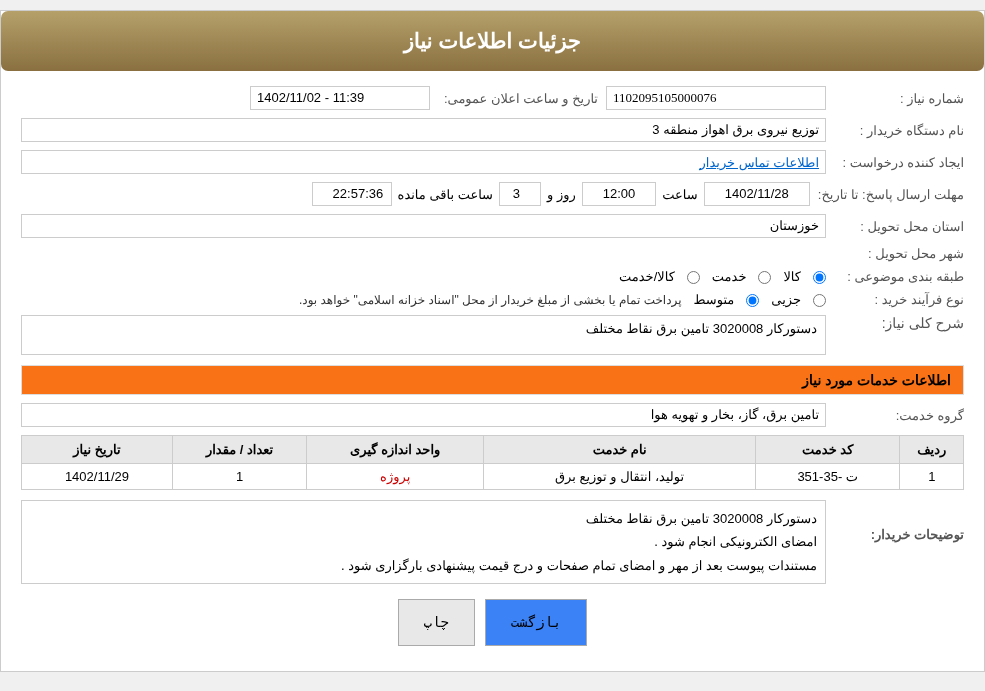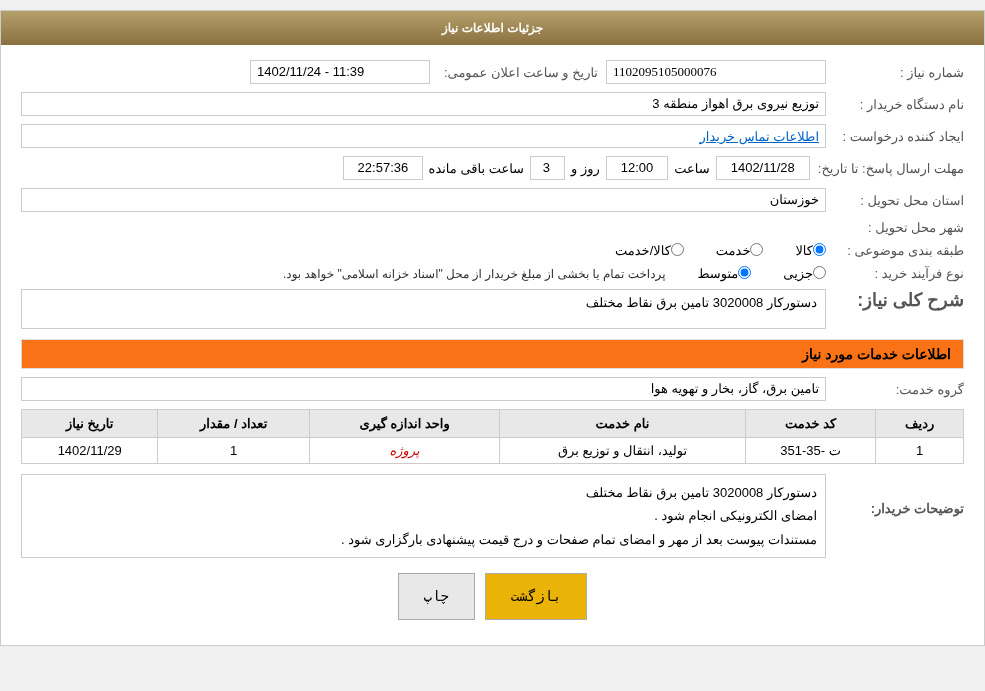--- a/index.html
+++ b/index.html
@@ -12,23 +12,24 @@
     .page-wrapper {
       max-width: 985px;
       margin: 10px auto;
       background: #fff;
       border: 1px solid #ccc;
     }
     .header-bar {
       background: linear-gradient(to bottom, #b5a06a, #8a7040);
       color: #fff;
       text-align: center;
-      padding: 10px 20px;
-      font-size: 12px;
+      padding: 18px 20px;
+      font-size: 21px;
       font-weight: bold;
+      border-radius: 7px;
     }
     .content-area {
       padding: 15px 20px;
     }
     .info-row {
       display: flex;
       align-items: center;
       margin-bottom: 8px;
       gap: 8px;
     }
@@ -52,39 +53,38 @@
       text-align: left;
     }
     .link-blue {
       color: #0066cc;
       cursor: pointer;
       text-decoration: underline;
     }
     .datetime-box {
       border: 1px solid #ccc;
       background: #fff;
-      padding: 3px 14px;
+      padding: 3px 20px;
       font-size: 13px;
       min-height: 24px;
     }
     .small-label {
       font-size: 13px;
       white-space: nowrap;
     }
     .radio-group {
       display: flex;
       align-items: center;
       gap: 12px;
       flex: 1;
     }
     .radio-item {
       display: flex;
-      align-items: flex-start;
-      gap: 0;
-      margin-left: 20px;
+      align-items: flex-end;
+      gap: 12px;
     }
     .section-title {
       background: #f97316;
       border: 1px solid #ddd;
       padding: 6px 12px;
       font-weight: bold;
       font-size: 14px;
       margin: 10px 0 8px 0;
       text-align: right;
     }
@@ -99,21 +99,21 @@
       text-align: right;
     }
     table {
       width: 100%;
       border-collapse: collapse;
       margin-bottom: 0;
     }
     table th {
       background: #e8e8e8;
       border: 1px solid #ccc;
-      padding: 6px 11px;
+      padding: 6px 2px;
       font-size: 13px;
       text-align: center;
       font-weight: bold;
     }
     table td {
       border: 1px solid #ccc;
       padding: 5px 8px;
       font-size: 13px;
       text-align: center;
     }
@@ -145,40 +145,40 @@
       font-size: 14px;
       border: 1px solid #aaa;
       cursor: pointer;
       background: #f5f5f5;
       font-family: Liberation Mono, monospace;
     }
     .btn-print {
       background: #e8e8e8;
     }
     .btn-back {
-      background: #eab308;
+      background: #3b82f6;
       text-align: right;
     }
   </style>
 </head>
 <body>
 
 <div class="page-wrapper">
 
   <div class="header-bar">
     <span>جزئیات اطلاعات نیاز</span>
   </div>
 
   <div class="content-area">
 
     <div class="info-row">
       <span class="label">شماره نیاز :</span>
       <div class="value-box ltr" style="max-width:220px;font-family:Liberation Serif, serif;">1102095105000076</div>
       <span class="label" style="min-width:160px;">تاریخ و ساعت اعلان عمومی:</span>
-      <div class="value-box ltr" style="max-width:180px;">1402/11/24 - 11:39</div>
+      <div class="value-box ltr" style="max-width:180px;">1402/11/02 - 11:39</div>
     </div>
 
     <div class="info-row">
       <span class="label">نام دستگاه خریدار :</span>
       <div class="value-box">توزیع نیروی برق اهواز منطقه 3</div>
     </div>
 
     <div class="info-row">
       <span class="label">ایجاد کننده درخواست :</span>
       <div class="value-box" style="display:flex; align-items:center; gap:10px;">
@@ -235,21 +235,21 @@
         </div>
         <div class="radio-item">
           <input type="radio" name="purchase_type" checked="" style="">
           <span>متوسط</span>
         </div>
         <span style="font-size:12px; color:#333;">پرداخت تمام یا بخشی از مبلغ خریدار از محل "اسناد خزانه اسلامی" خواهد بود.</span>
       </div>
     </div>
 
     <div style="display:flex; align-items:flex-start; margin-bottom:10px; gap:8px;">
-      <span class="label" style="font-weight:bold; font-size:18px;text-align:right;">شرح کلی نیاز:</span>
+      <span class="label" style="font-weight:normal; font-size:14px;text-align:right;">شرح کلی نیاز:</span>
       <div class="textarea-box" style="flex:1;">دستورکار 3020008 تامین برق نقاط مختلف</div>
     </div>
 
     <div class="section-title">اطلاعات خدمات مورد نیاز</div>
 
     <div class="info-row">
       <span class="label">گروه خدمت:</span>
       <div class="value-box">تامین برق، گاز، بخار و تهویه هوا</div>
     </div>
 
@@ -262,21 +262,21 @@
           <th>واحد اندازه گیری</th>
           <th>تعداد / مقدار</th>
           <th>تاریخ نیاز</th>
         </tr>
       </thead>
       <tbody>
         <tr>
           <td>1</td>
           <td>ت -35-351</td>
           <td>تولید، انتقال و توزیع برق</td>
-          <td style="color:#cc0000;font-style:italic;">پروژه</td>
+          <td style="color:#cc0000;">پروژه</td>
           <td>1</td>
           <td>1402/11/29</td>
         </tr>
       </tbody>
     </table>
 
     <div class="notes-row">
       <span class="label" style="font-weight:bold; font-size:13px;margin-top:27px;">توضیحات خریدار:</span>
       <div class="notes-box">
         <div>دستورکار 3020008 تامین برق نقاط مختلف</div>

